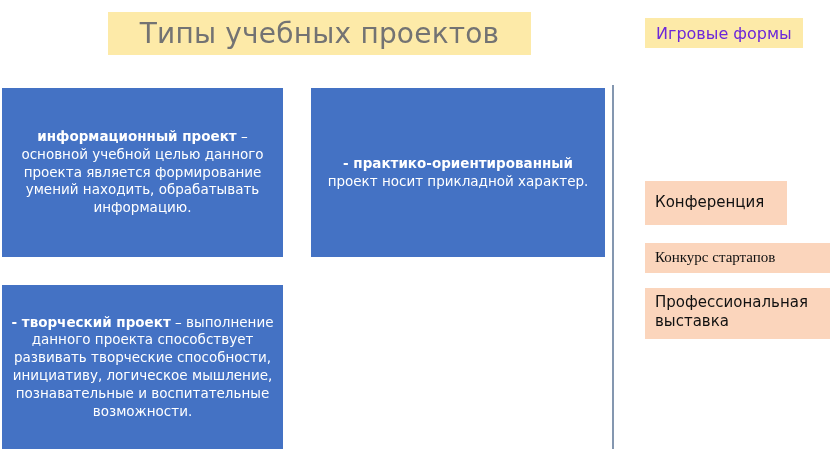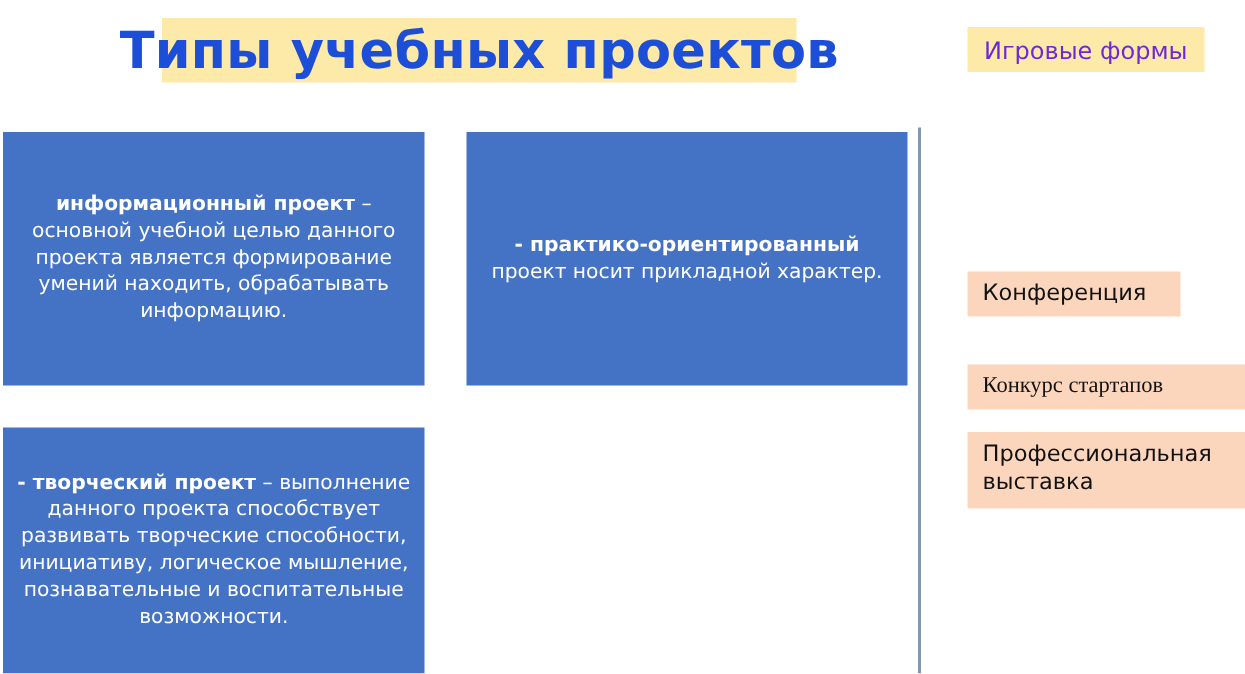--- a/index.html
+++ b/index.html
@@ -30,24 +30,24 @@
     left: 108px;
     top: 12px;
     width: 423px;
     height: 43px;
     background: #fdeaa8;
     display: flex;
     align-items: center;
     justify-content: center;
   }
   #title-text {
-    font-size: 34px;
+    font-size: 28px;
     line-height: 1;
-    color: #1d4ed8;
-    font-weight: 700;
+    color: #737373;
+    font-weight: 400;
     letter-spacing: 0.2px;
     white-space: nowrap;
   }
 
   
   #games-chip {
     position: absolute;
     left: 645px;
     top: 18px;
     height: 30px;
@@ -131,21 +131,21 @@
   .peach-chip .chip-label {
     font-size: 15px;
     line-height: 1.28;
     color: #111111;
   }
 
   #chip-conference {
     left: 645px;
     top: 181px;
     width: 142px;
-    height: 30px;
+    height: 44px;
   }
   #chip-startup {
     left: 645px;
     top: 243px;
     width: 203px;
     height: 30px;
     font-family: Liberation Serif, serif;
   }
   #chip-expo {
     left: 645px;

